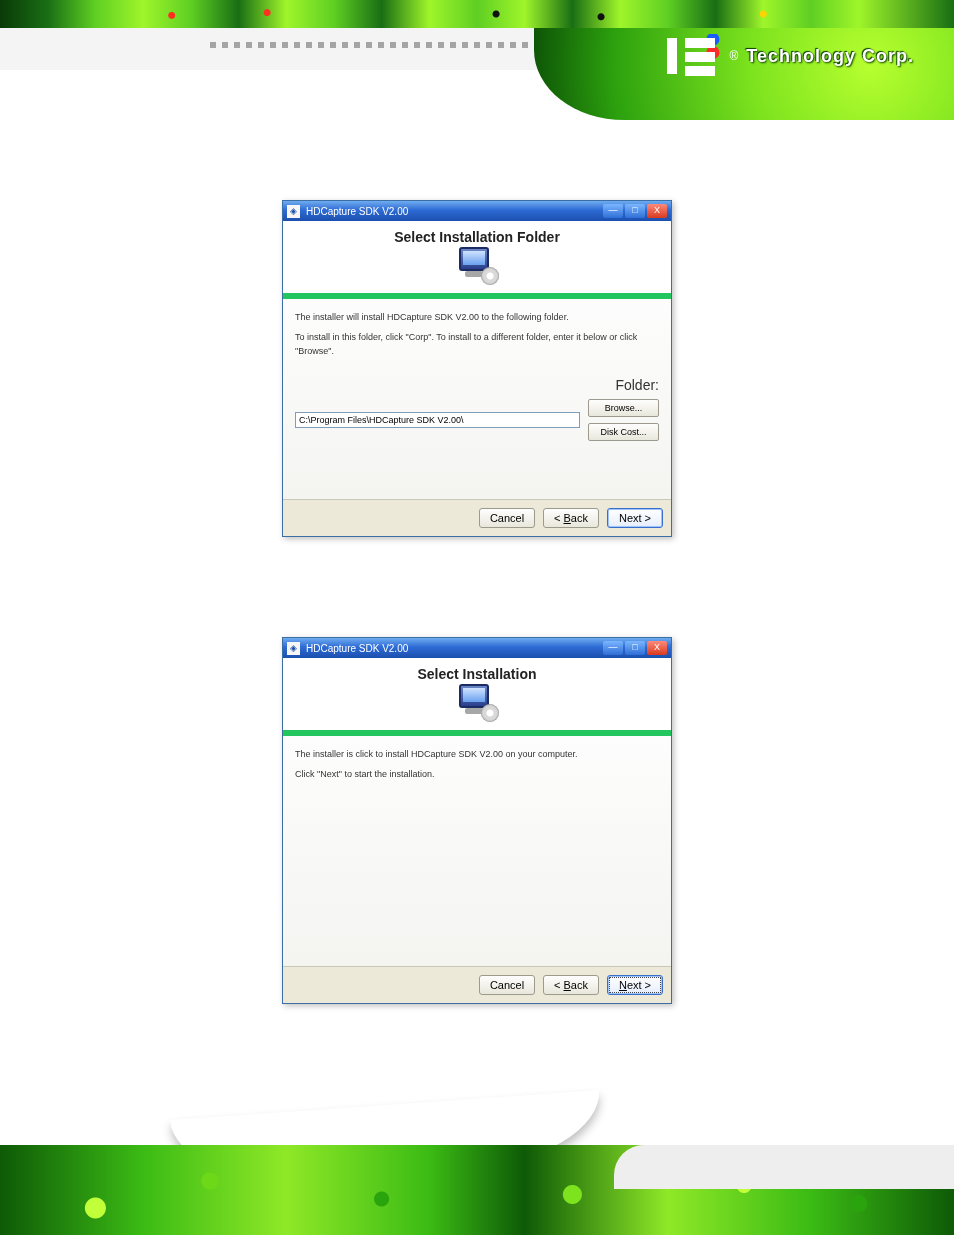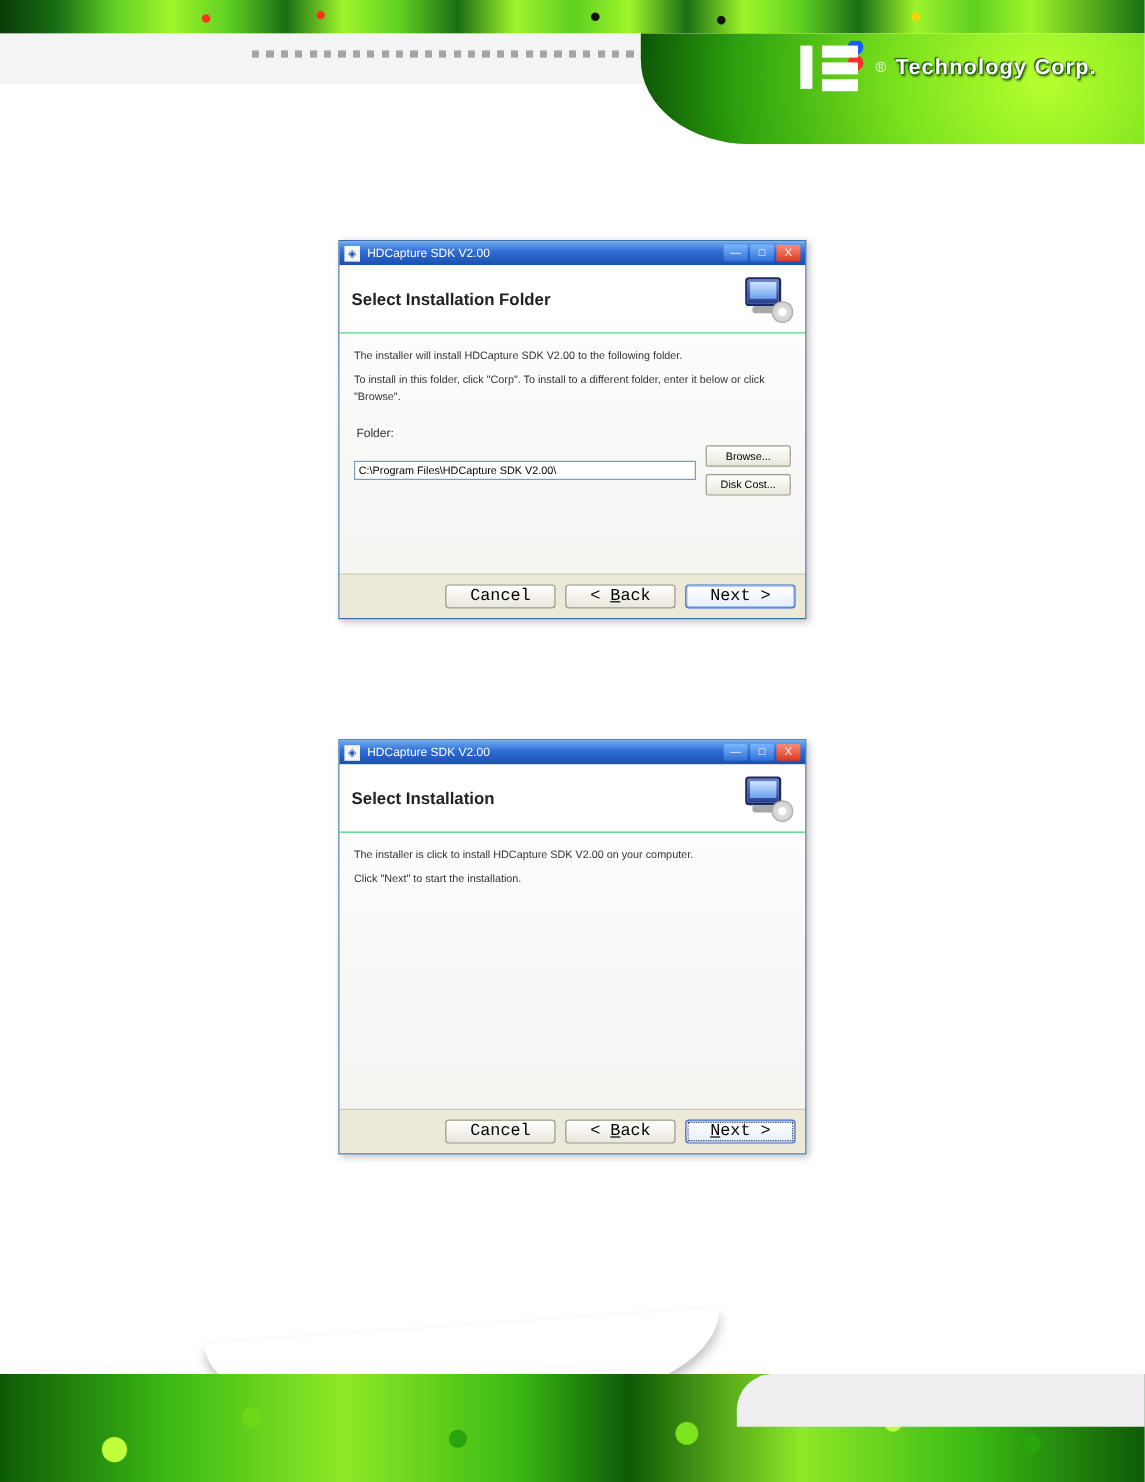--- a/index.html
+++ b/index.html
@@ -129,21 +129,22 @@
   .ctrl.min { background: linear-gradient(180deg,#7ab6ff,#2f6fd6); color:#fff;}
   .ctrl.max { background: linear-gradient(180deg,#7ab6ff,#2f6fd6); color:#fff;}
   .ctrl.close { background: linear-gradient(180deg,#ff8a7a,#d83a1f); color:#fff;}
 
   .wizard-header {
     background: #fff;
     padding: 8px 10px;
     display: flex;
     align-items: center;
     justify-content: space-between;
-    border-bottom: 1px solid #22c55e;
+    border-bottom: 6px solid #22c55e;
+    flex-direction: column;
   }
   .wizard-header h1 {
     font-family: Tahoma, Arial, sans-serif;
     font-size: 14px;
     font-weight: bold;
     color: #222;
   }
   .wizard-header .wiz-icon {
     width: 44px; height: 40px; position: relative;
   }
@@ -172,21 +173,21 @@
       linear-gradient(180deg, #fdfdfd 0%, #f4f4f1 100%);
     padding: 12px 12px 16px 12px;
     min-height: 200px;
     color:#333;
     line-height: 1.55;
   }
   .wizard-body.plain { min-height: 230px; }
   .wizard-body p { margin-bottom: 6px; font-size: 9px; color:#333; }
 
   .folder-group { margin-top: 16px; }
-  .folder-group .lbl { font-size: 10px; margin-bottom: 2px; padding-left: 2px; }
+  .folder-group .lbl { font-size: 14px; margin-bottom: 2px; padding-left: 2px; text-align: right; }
   .folder-row { display: flex; gap: 8px; align-items: center; }
   .folder-row input {
     flex: 1;
     font-family: Tahoma, Arial, sans-serif;
     font-size: 9px;
     padding: 1px 3px;
     border: 1px solid #7f9db9;
     background: #fff;
     height: 16px;
   }
@@ -204,27 +205,26 @@
   .wizard-divider { height:1px; background:#c9c7ba; }
 
   .wizard-footer {
     background: #ece9d8;
     padding: 8px 8px;
     display: flex;
     justify-content: flex-end;
     gap: 8px;
   }
   .wiz-btn {
-    width: 92px; height: 20px;
-    font-size: 14px;
+    width: 56px; height: 20px;
+    font-size: 11px;
     background: linear-gradient(180deg,#fefefe,#e9e7db);
     border:1px solid #9c9a8c;
     border-radius: 3px;
     cursor: pointer;
-    font-family: Liberation Mono, monospace;
   }
   .wiz-btn.primary {
     border:1px solid #3a6ecb;
     box-shadow: 0 0 0 1px #9ec3ff inset;
     background: linear-gradient(180deg,#ffffff,#e6eefc);
   }
   .wiz-btn.dotted {
     outline: 1px dotted #444;
     outline-offset: -3px;
   }

